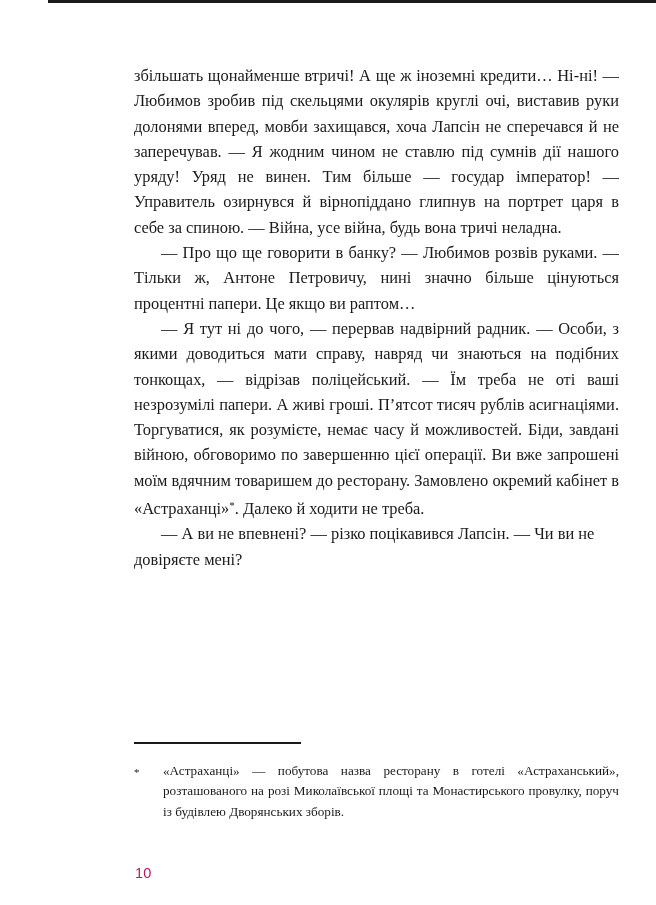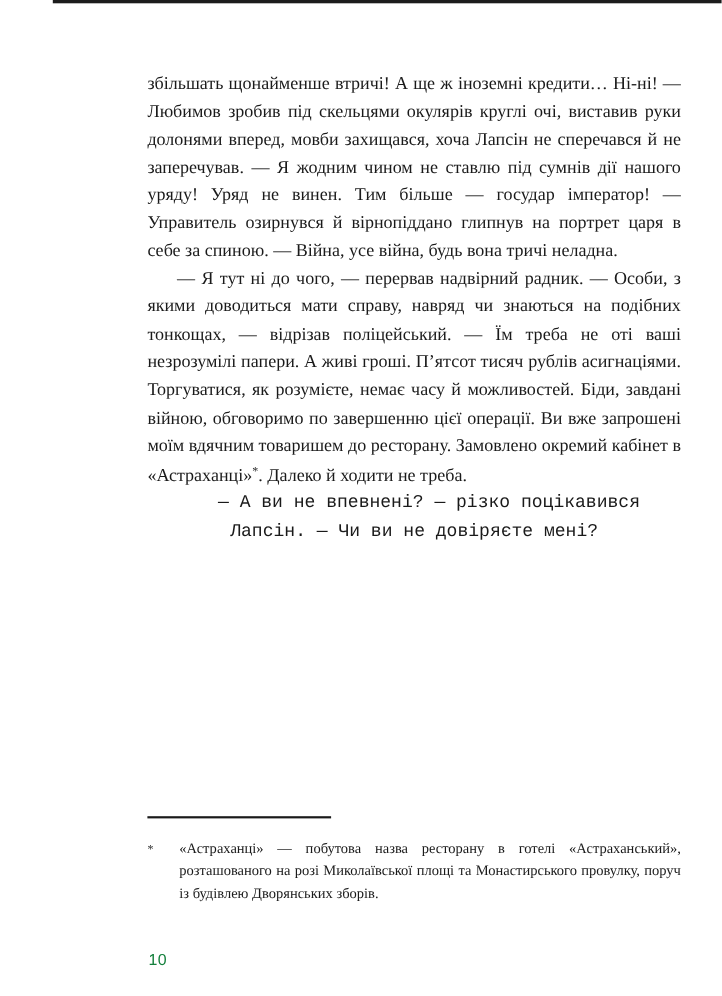--- a/index.html
+++ b/index.html
@@ -45,22 +45,21 @@
     -webkit-hyphens: manual;
   }
   #body-text p {
     margin: 0;
     text-indent: 27px;
   }
   #body-text p.no-indent {
     text-indent: 0;
   }
   #body-text p:last-child {
-    text-align: center;
-    font-family: Liberation Mono, monospace;
+    text-align: left;
   }
   .fn-ref {
     font-size: 11px;
     vertical-align: 0.45em;
     letter-spacing: 0;
   }
   #footnote-block {
     position: absolute;
     left: 86px;
     top: 742px;
@@ -90,33 +89,34 @@
     text-justify: inter-word;
     hyphens: manual;
     -webkit-hyphens: manual;
   }
   #page-number {
     position: absolute;
     left: 87px;
     top: 865px;
     font-family: "Liberation Sans", "DejaVu Sans", sans-serif;
     font-size: 14.5px;
-    color: #15803d;
+    color: #be185d;
     letter-spacing: 0.3px;
   }
 </style>
 </head>
 <body>
 
 <div id="page">
 
   <div id="top-bar"></div>
 
   <div id="body-text">
     <p class="no-indent">збільшать щонайменше втричі! А ще ж іноземні кредити… Ні-ні! — Любимов зробив під скельцями окулярів круглі очі, виставив руки долонями вперед, мовби захищався, хоча Лапсін не сперечався й не заперечував. — Я жодним чином не ставлю під сумнів дії нашого уряду! Уряд не винен. Тим більше — государ імператор! — Управитель озирнувся й вірнопіддано глипнув на портрет царя в себе за спиною. — Війна, усе війна, будь вона тричі неладна.</p>
+    <p>— Про що ще говорити в банку? — Любимов розвів руками. — Тільки ж, Антоне Петровичу, нині значно більше цінуються процентні папери. Це якщо ви раптом…</p>
     <p><span>— Я тут ні до чого, — перервав надвірний радник. — Особи, з якими доводиться мати справу, навряд чи знаються на подібних тонкощах, — відрізав поліцейський. — Їм треба не оті ваші незрозумілі папери. А живі гроші. П’ятсот тисяч рублів асигнаціями. Торгуватися, як розумієте, немає часу й можливостей. Біди, завдані війною, обговоримо по завершенню цієї операції. Ви вже запрошені моїм вдячним товаришем до ресторану. Замовлено окремий кабінет в «Астраханці»</span><span class="fn-ref">*</span><span>. Далеко й ходити не треба.</span></p>
     <p>— А ви не впевнені? — різко поцікавився Лапсін. — Чи ви не довіряєте мені?</p>
   </div>
 
   <div id="footnote-block">
     <div id="footnote-rule"></div>
     <div id="footnote-row">
       <div id="footnote-marker">*</div>
       <div id="footnote-text">«Астраханці» — побутова назва ресторану в готелі «Астраханський», розташованого на розі Миколаївської площі та Монастирського провулку, поруч із будівлею Дворянських зборів.</div>
     </div>

